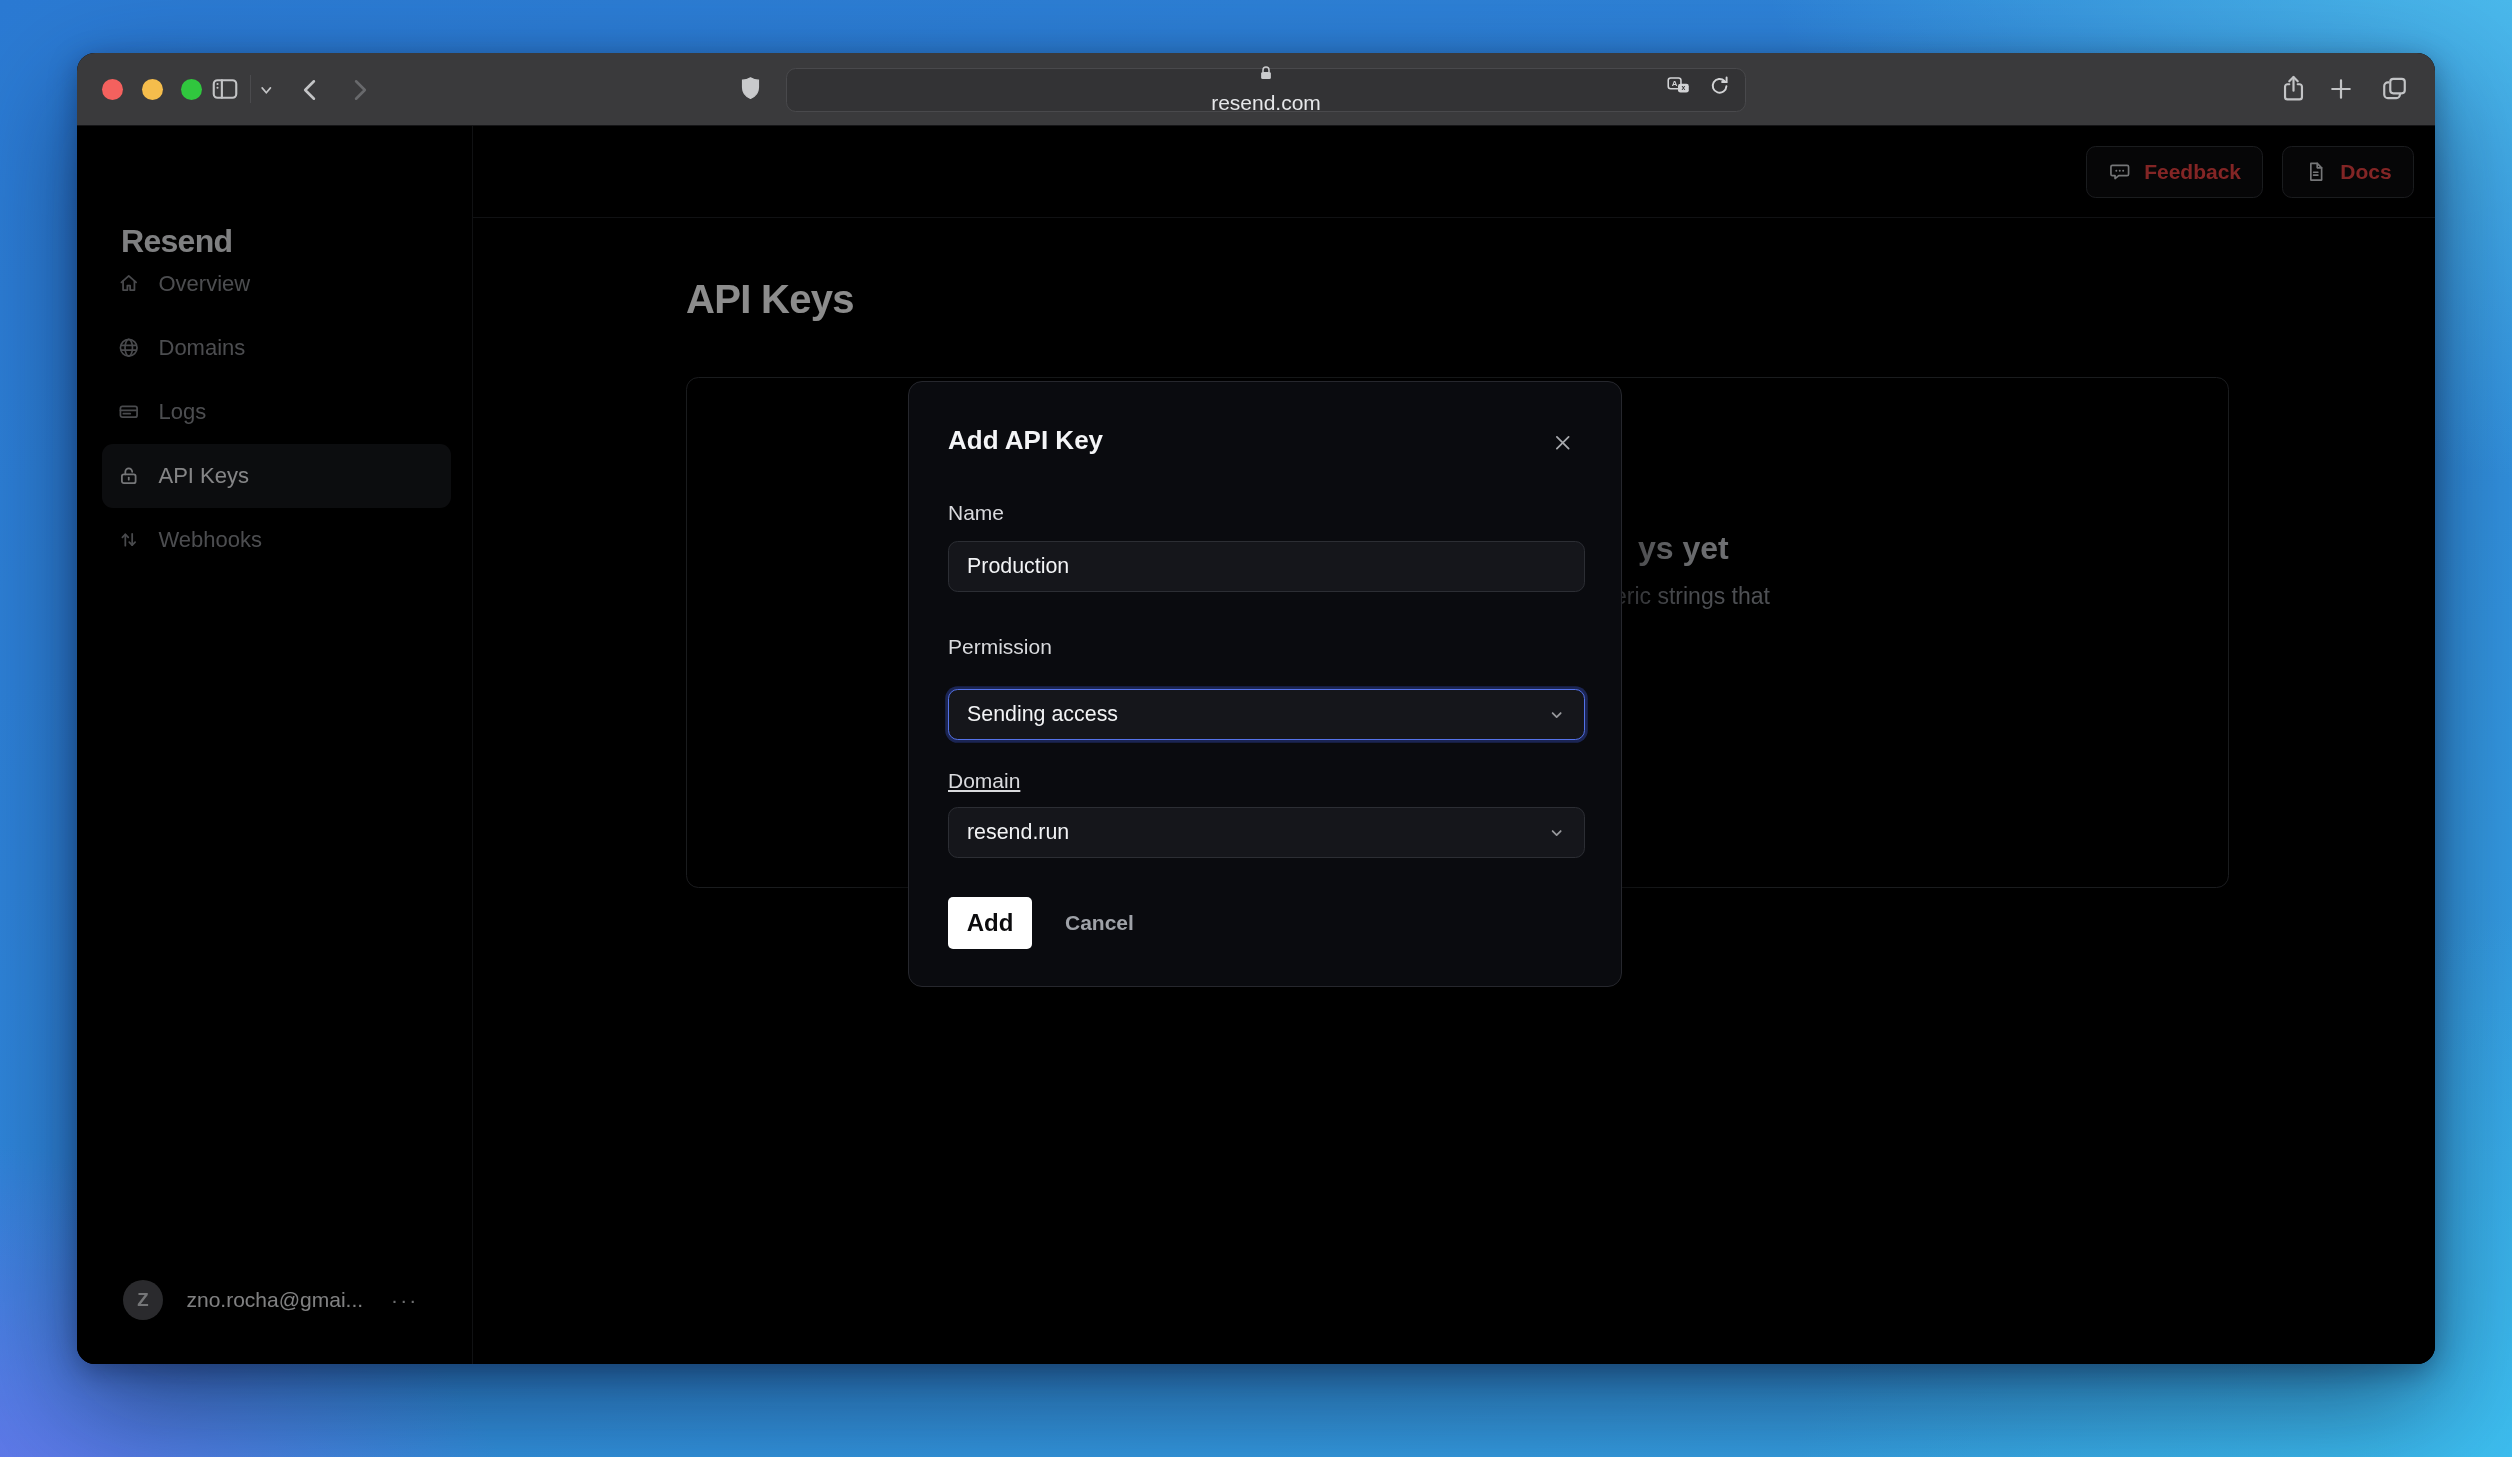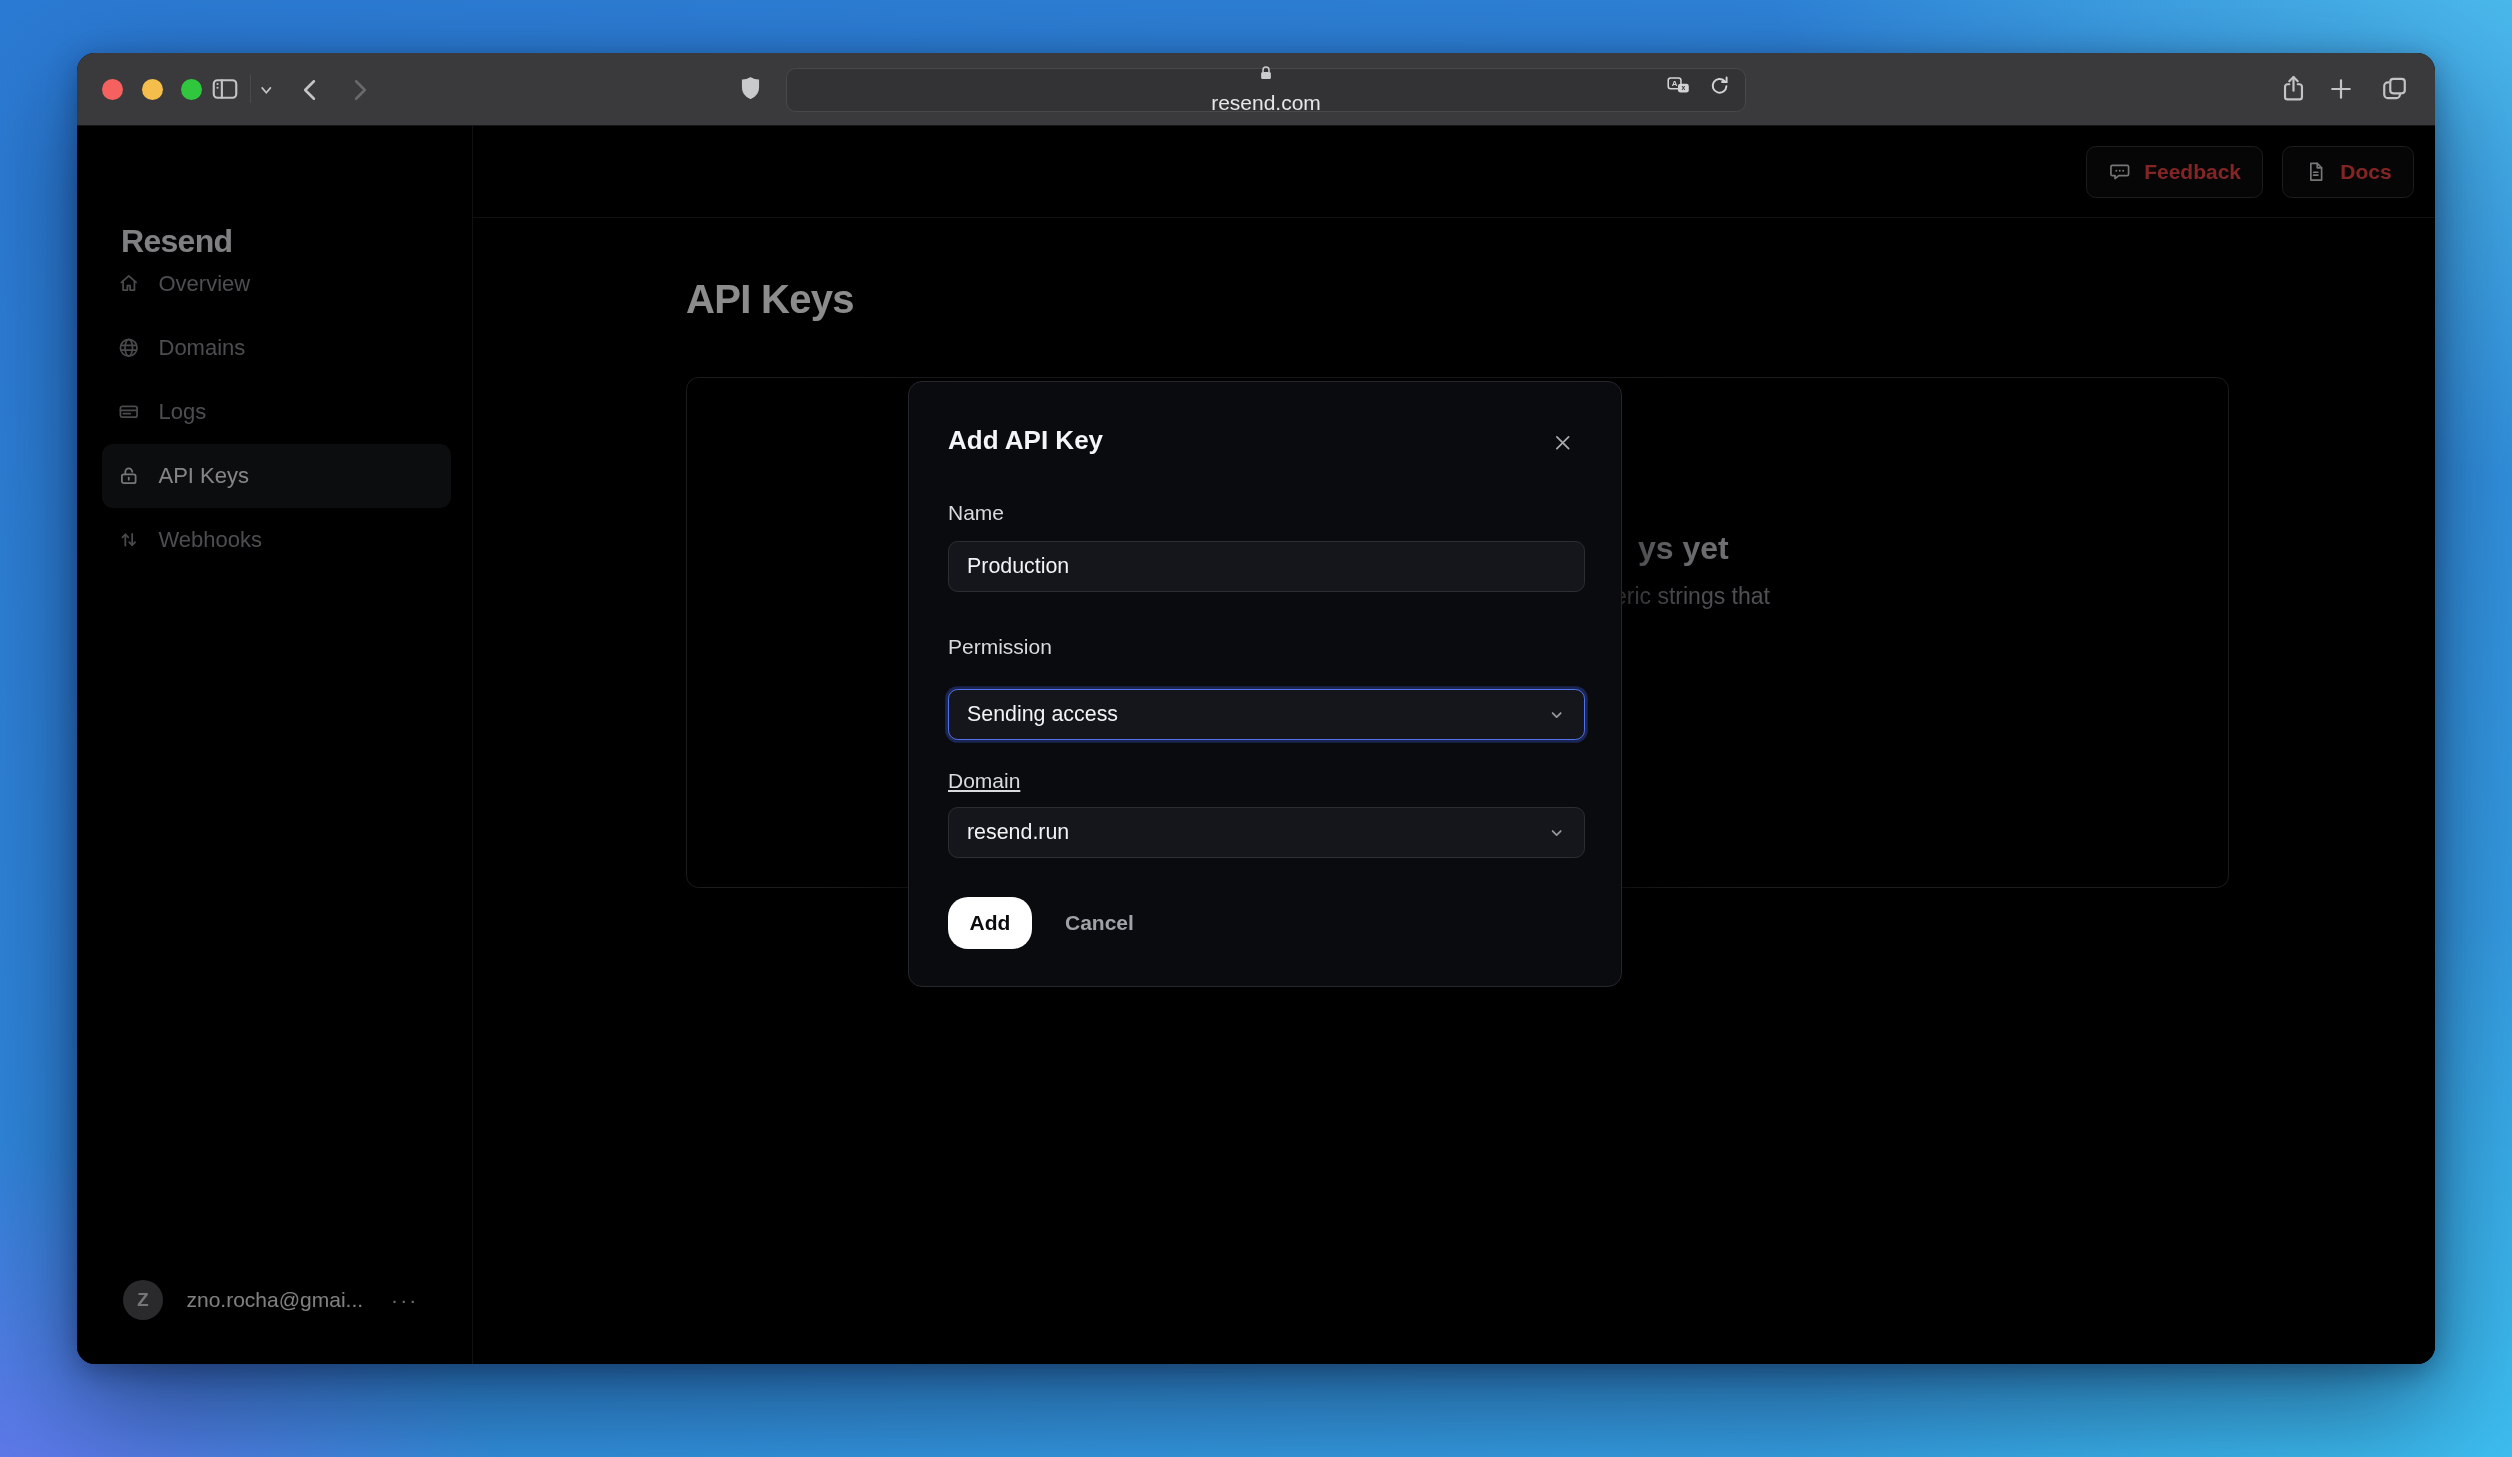--- a/index.html
+++ b/index.html
@@ -92,22 +92,22 @@
     display: flex; align-items: center; font-family: "Liberation Sans", "DejaVu Sans", sans-serif;
   }
   .f-input { outline: none; }
   .f-select { justify-content: space-between; cursor: pointer; }
   .f-select .chev { color: #97989c; display: flex; }
   .f-select.focused { border: 1.4px solid #5472e8; box-shadow: 0 0 0 2.8px rgba(64,94,230,.32); margin-top: 16px; }
   .lbl-name { top: 119px; } .inp-name { top: 159px; }
   .lbl-perm { top: 253px; } .sel-perm { top: 291px; }
   .lbl-dom  { top: 387px; text-decoration: underline; } .sel-dom  { top: 425px; }
   .btn-add { position: absolute; left: 39px; top: 515px; width: 84px; height: 52px;
-    background: #ffffff; color: #0b0b0d; border: none; border-radius: 20px;
-    font-size: 21px; font-weight: bold; cursor: pointer; font-family: inherit; }
+    background: #ffffff; color: #0b0b0d; border: none; border-radius: 5px;
+    font-size: 24px; font-weight: bold; cursor: pointer; font-family: inherit; }
   .btn-cancel { position: absolute; left: 156px; top: 515px; height: 52px; display: flex; align-items: center;
     color: #9fa2a8; font-size: 21px; font-weight: bold; cursor: pointer; }
   svg { display: block; }
 </style>
 </head>
 <body>
 
 <div class="window">
 
   <div class="toolbar">

